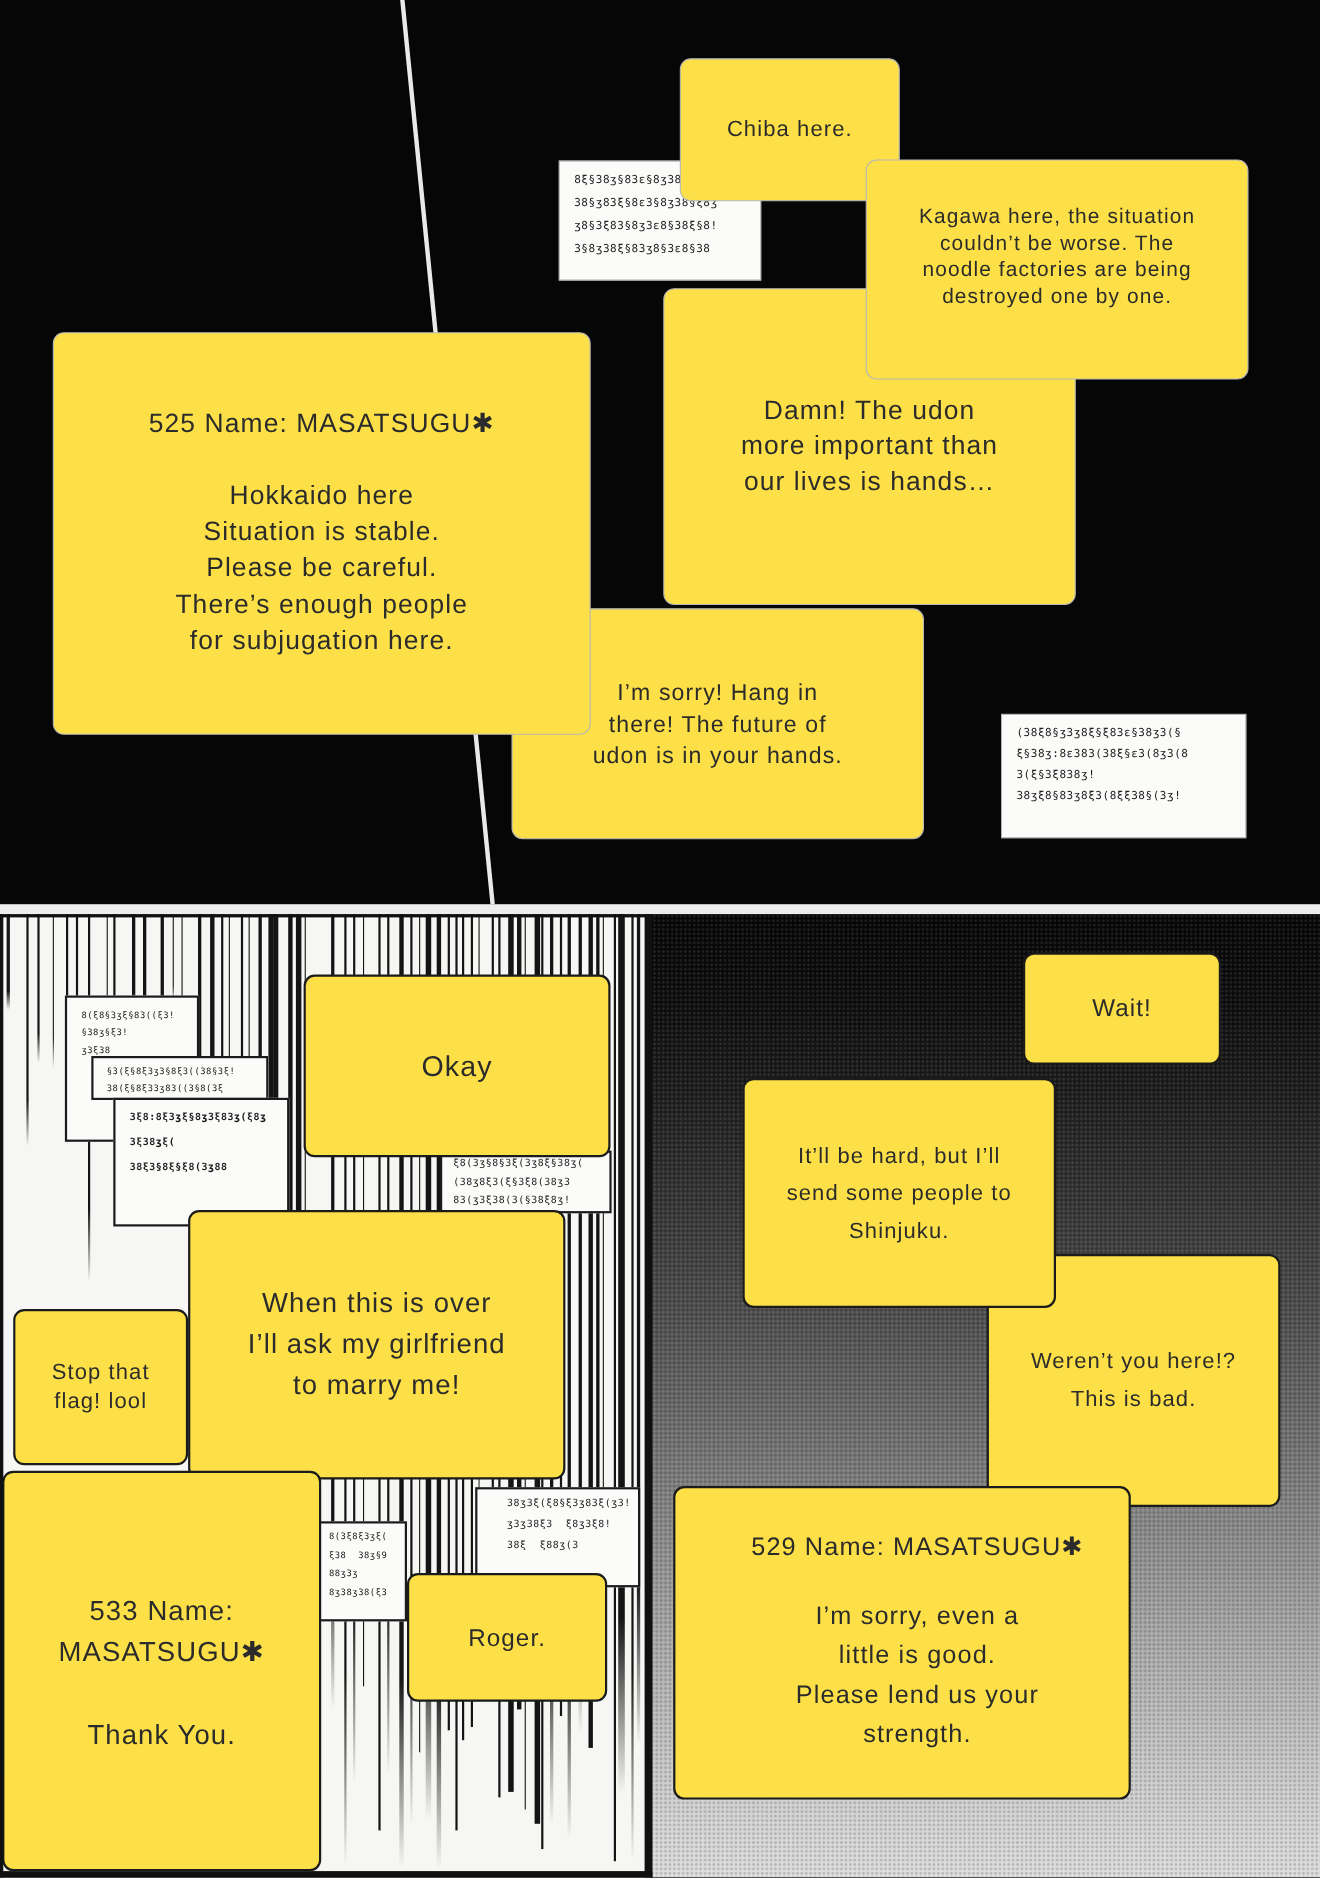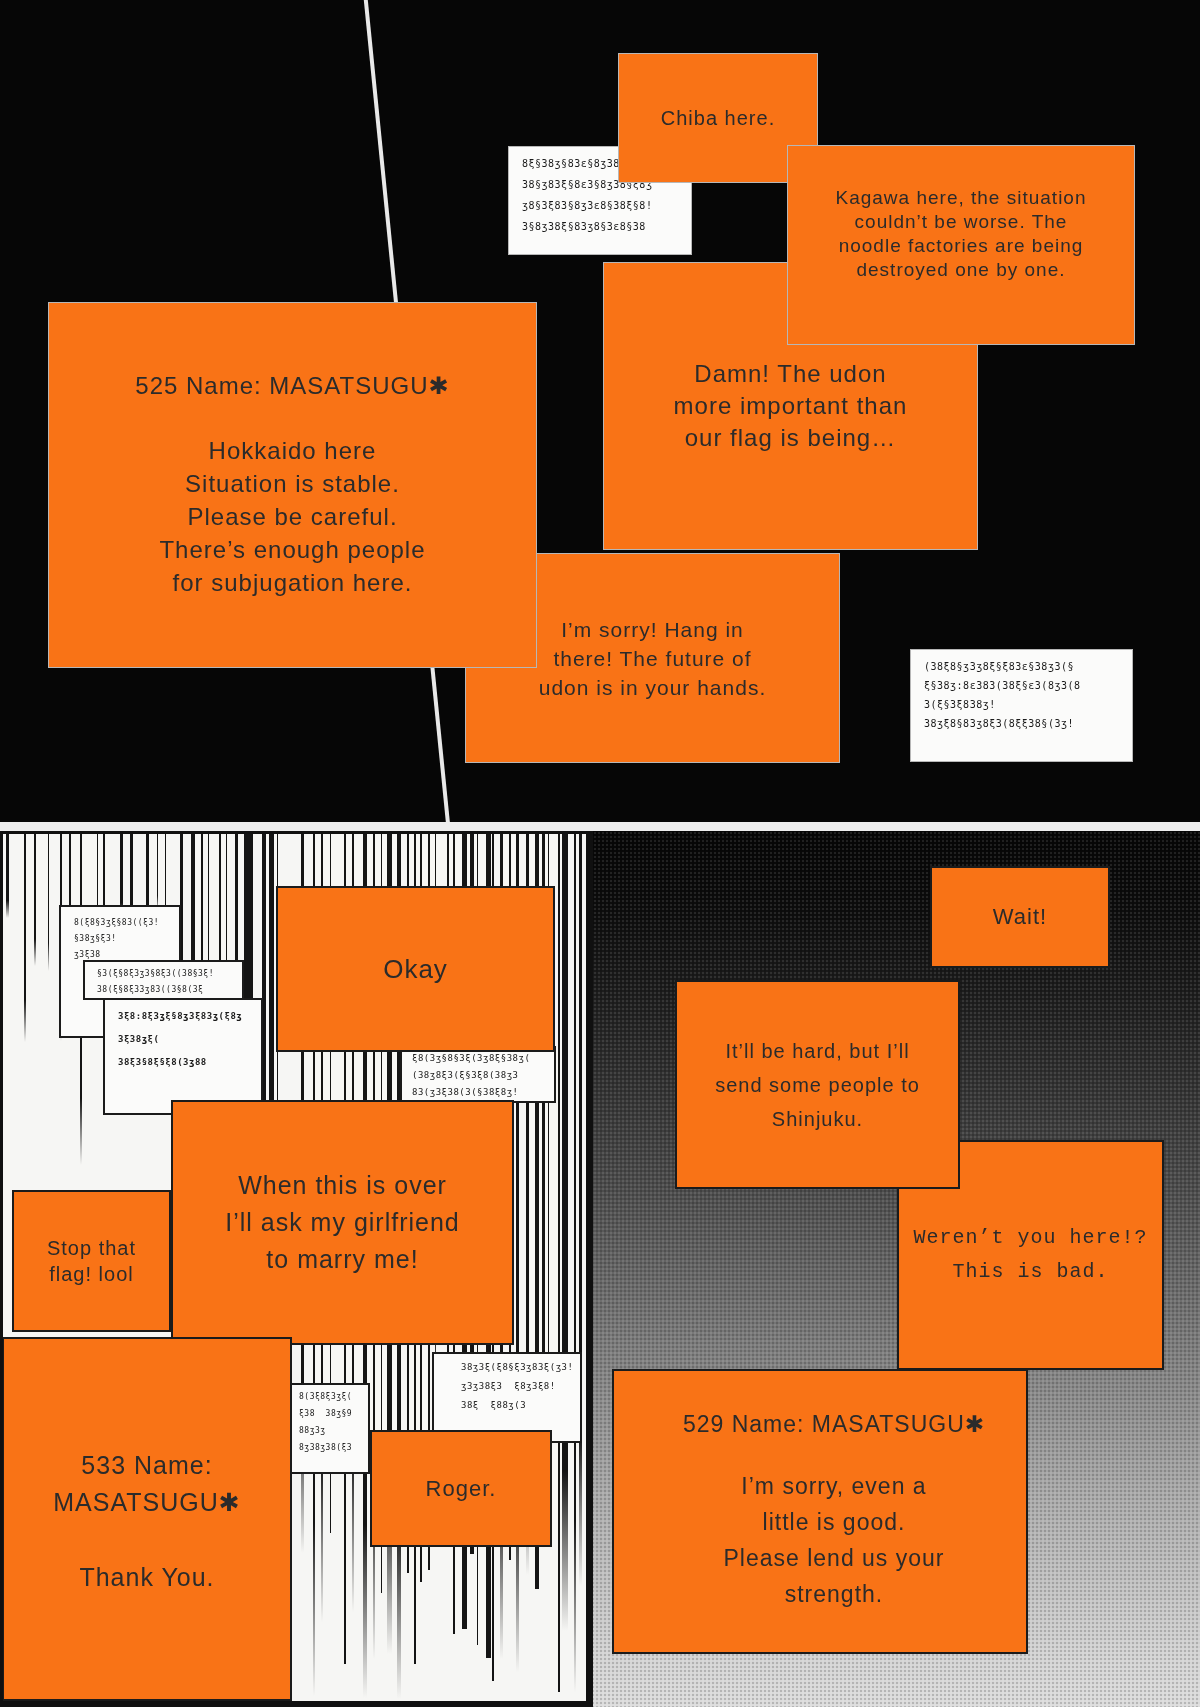--- a/index.html
+++ b/index.html
@@ -21,23 +21,23 @@
   
   .edge{position:absolute;background:#101010;z-index:40;}
   #edge-l{left:0;top:831px;width:3px;height:876px;}
   #edge-t{left:0;top:831px;width:592px;height:3px;}
   #edge-r{left:586px;top:831px;width:7px;height:876px;}
   #edge-b{left:0;top:1701px;width:593px;height:6px;}
   
   #diag{position:absolute;left:363px;top:-8px;width:4px;height:848px;background:#e9e9e9;
         transform:rotate(-5.7deg);transform-origin:top center;z-index:1;}
   
-  .bx{position:absolute;background:#f97316;color:#2b2b2b;display:flex;flex-direction:column;
+  .bx{position:absolute;background:#fde047;color:#2b2b2b;display:flex;flex-direction:column;
       align-items:center;justify-content:center;text-align:center;white-space:pre-line;
-      box-sizing:border-box;overflow:hidden;letter-spacing:1px;}
+      box-sizing:border-box;overflow:hidden;letter-spacing:1px;border-radius:10px;}
   .pt .bx{border:1px solid #b7b7b7;}           
   .pb .bx{border:2px solid #1b1b1b;}           
   
   .sb{position:absolute;background:#fbfbfa;box-sizing:border-box;overflow:hidden;
       padding:12px 13px;text-align:left;}
   .pt .sb{border:1px solid #b7b7b7;}
   .pb .sb{border:2px solid #1b1b1b;}
   .sl{font-family:"DejaVu Sans Mono","Liberation Mono",monospace;color:#1a1a1a;
       white-space:pre;line-height:1;letter-spacing:.5px;}
   
@@ -73,22 +73,22 @@
   #bx-533 .title{line-height:37px;}
   #bx-533 .body{margin-top:42px;}
   #sb-e{left:289px;top:552px;width:81px;height:91px;z-index:5;padding:8px 8px;}
   #sb-e .sl{font-size:8px;margin-bottom:9px;}
   #sb-f{left:432px;top:521px;width:150px;height:91px;z-index:5;padding:9px 27px;}
   #sb-f .sl{font-size:9px;margin-bottom:10px;}
   #bx-roger{left:370px;top:599px;width:182px;height:117px;font-size:22px;z-index:6;}
   
   #bx-wait  {left:337px;top:35px;width:180px;height:102px;font-size:22px;z-index:2;}
   #bx-itll  {left:82px;top:149px;width:285px;height:209px;font-size:20px;line-height:34px;z-index:3;}
-  #bx-werent{left:304px;top:309px;width:267px;height:230px;font-size:20px;line-height:34px;z-index:2;font-family:Liberation Mono, monospace;}
-  #bx-529   {left:19px;top:538px;width:416px;height:285px;font-size:23px;z-index:4;padding-left:28px;}
+  #bx-werent{left:304px;top:309px;width:267px;height:230px;font-size:20px;line-height:34px;z-index:2;}
+  #bx-529   {left:19px;top:520px;width:416px;height:285px;font-size:23px;z-index:4;padding-left:28px;}
   #bx-529 .body{margin-top:30px;line-height:36px;}
 </style>
 </head>
 <body>
 
 <div class="page">
 
   <section class="panel pt" id="panel-top">
     <div id="diag"></div>
 
@@ -99,21 +99,21 @@
       <div class="sl">3§8ʒ38ξ§83ʒ8§3ε8§38</div>
     </div>
 
     <div class="bx" id="bx-chiba">
       <span>Chiba here.</span>
     </div>
 
     <div class="bx" id="bx-damn">
       <span>Damn! The udon
 more important than
-our flag is being…</span>
+our lives is hands…</span>
     </div>
 
     <div class="bx" id="bx-kagawa">
       <span>Kagawa here, the situation
 couldn’t be worse. The
 noodle factories are being
 destroyed one by one.</span>
     </div>
 
     <div class="bx" id="bx-sorry">

